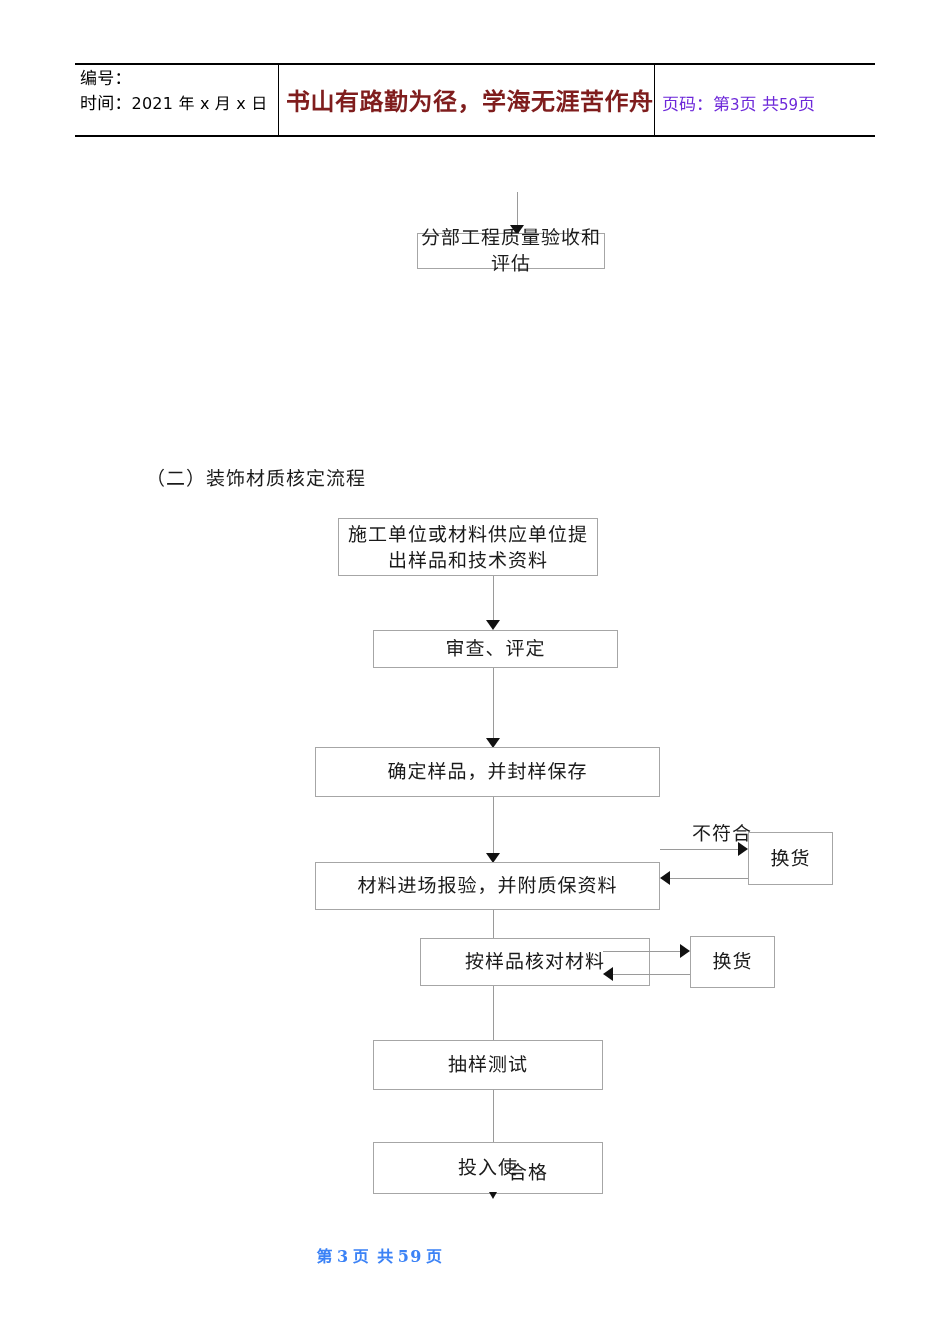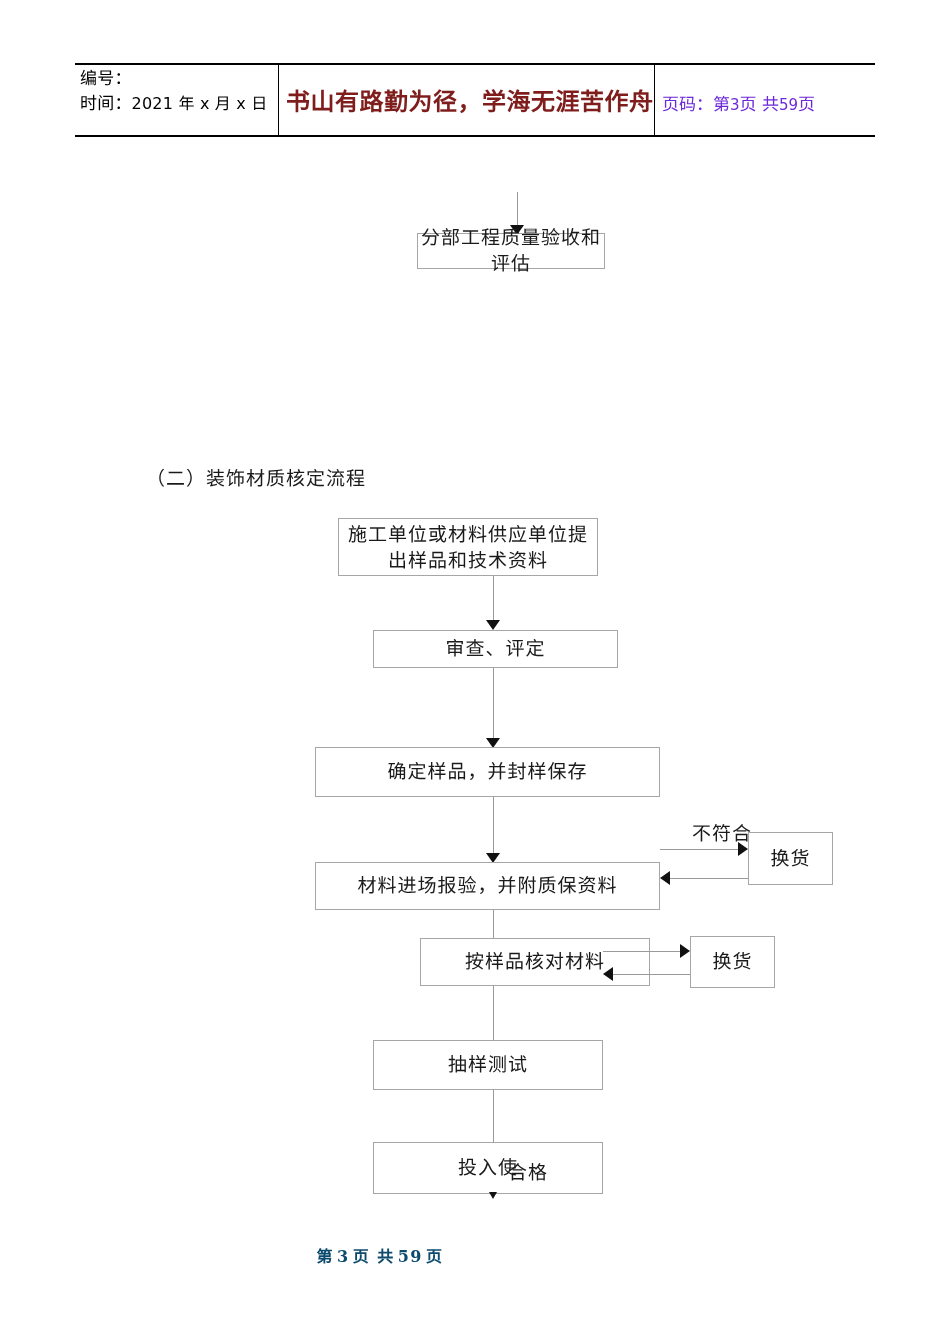--- a/index.html
+++ b/index.html
@@ -174,21 +174,21 @@
   
   .footer {
     position: absolute;
     left: 0;
     top: 1243px;
     width: 760px;
     text-align: center;
     font-family: "DejaVu Serif", "Liberation Serif", serif;
     font-weight: bold;
     font-size: 16px;
-    color: #0c4a6e;
+    color: #3b82f6;
     letter-spacing: 1.5px;
   }
   .footer .pad { padding: 0 3px; }
 </style>
 </head>
 <body>
 
 <div id="page">
 
   <div class="hdr-rule-top"></div>

